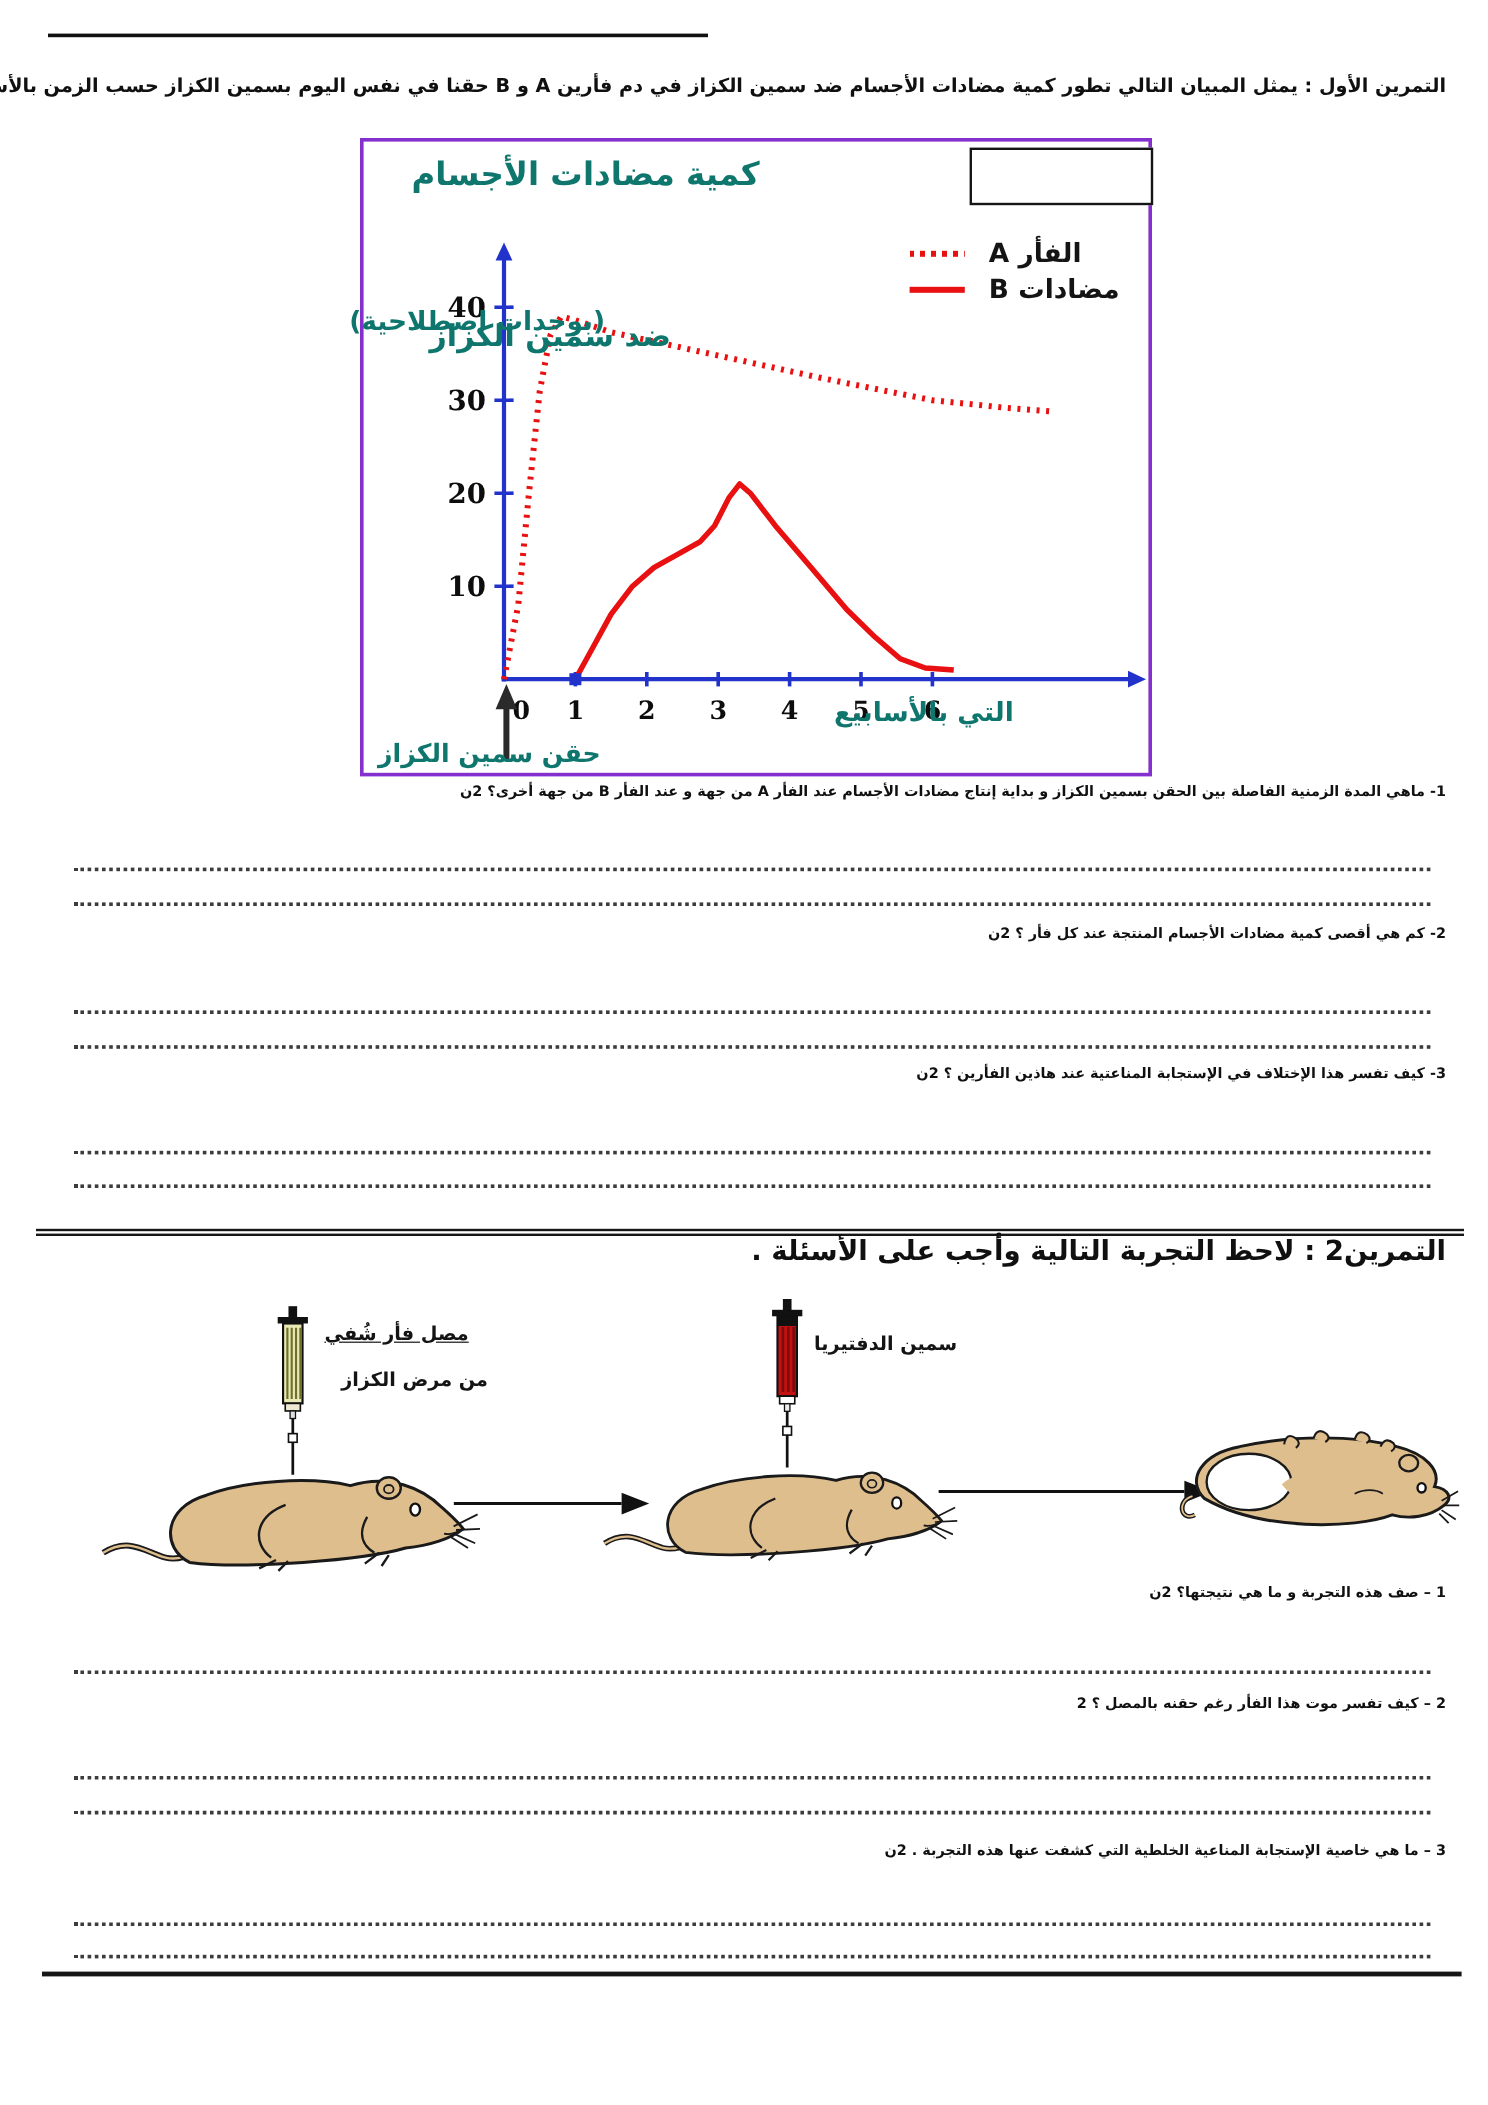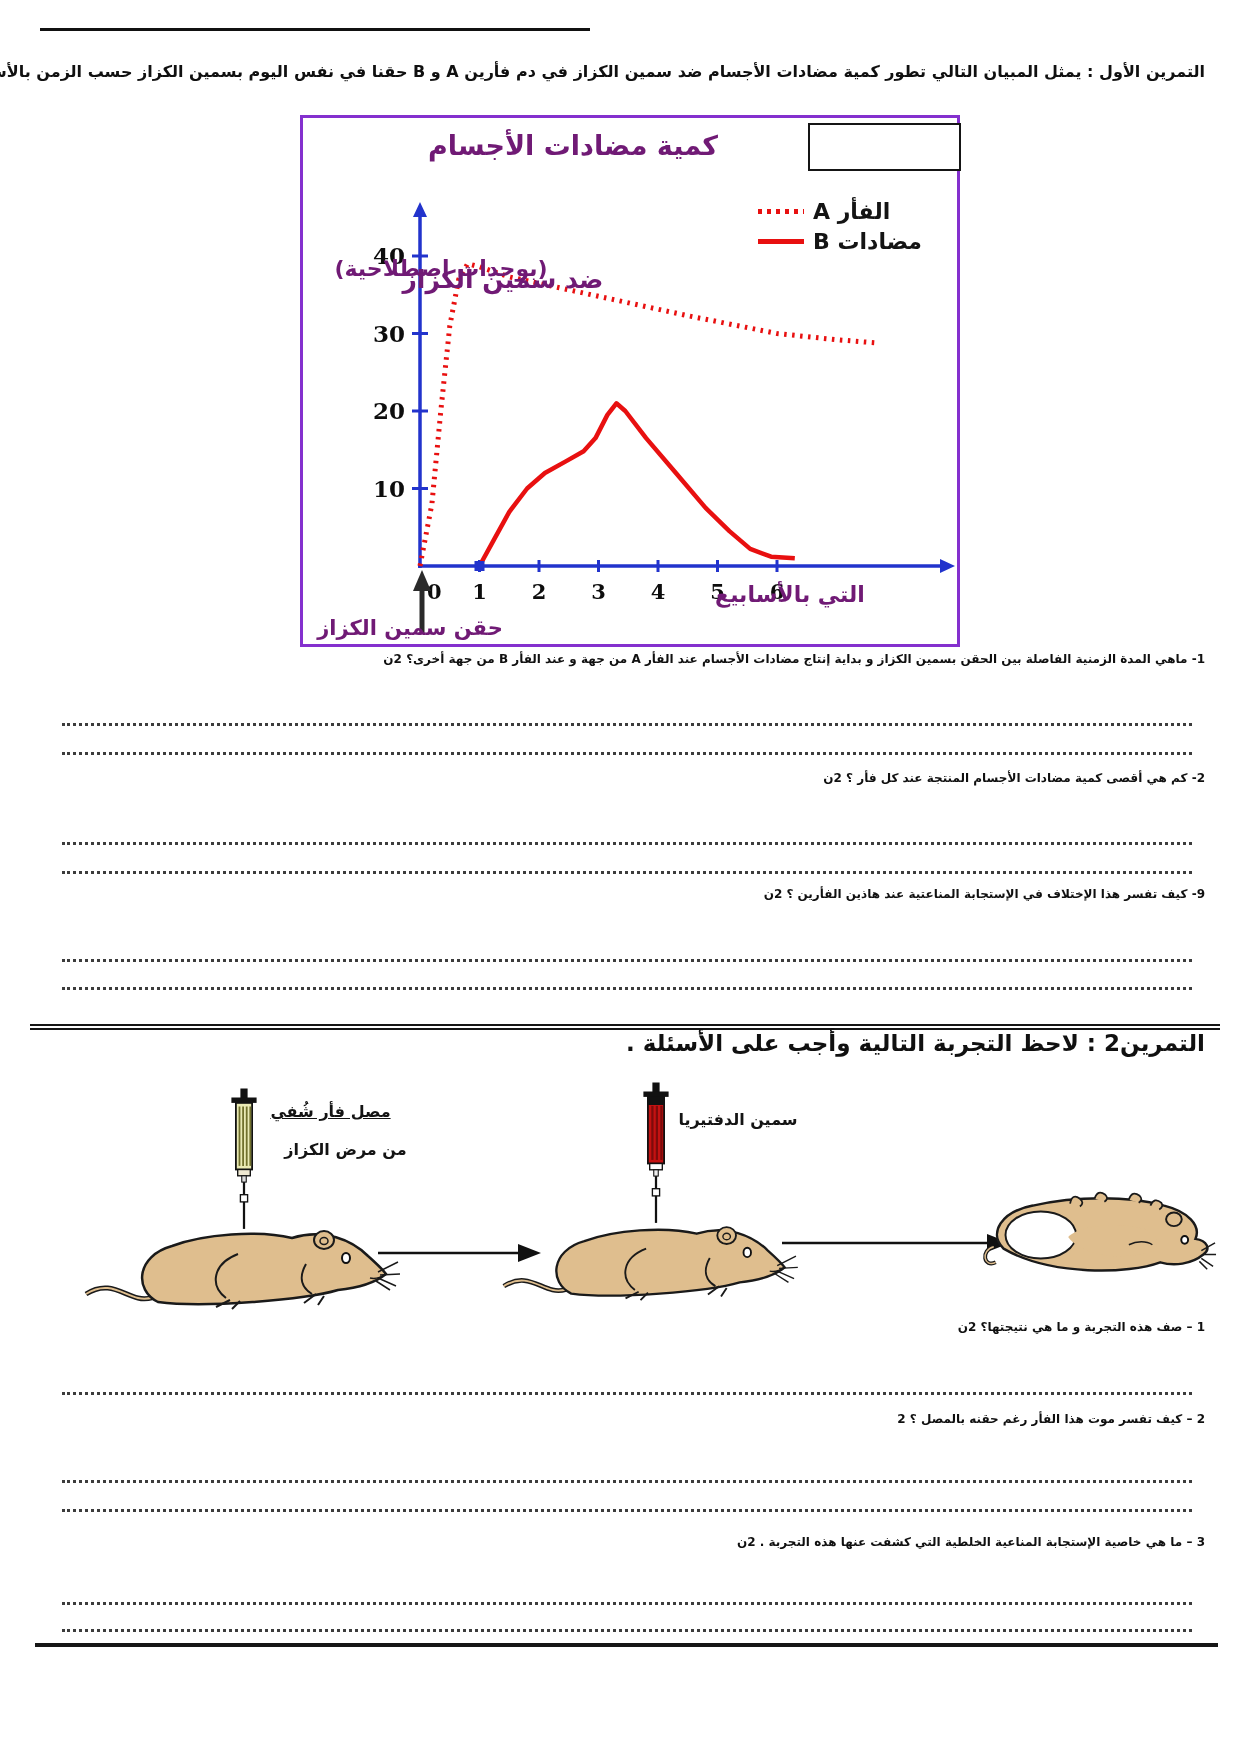--- a/index.html
+++ b/index.html
@@ -20,33 +20,33 @@
   .topline { position:absolute; left:40px; top:28px; width:550px; height:0; border-top:3px solid #111; }
   .divider { position:absolute; left:30px; width:1190px; height:6px;
              border-top:2px solid #161616; border-bottom:2px solid #161616; }
   .bottomrule { position:absolute; left:35px; width:1183px; height:0; border-top:4px solid #161616; }
 
   
   .chart-frame {
     position:absolute; left:300px; top:115px; width:660px; height:532px;
     border:3px solid #8430ce; background:#fff;
   }
-  .chart-frame .overlay { position:absolute; direction:rtl; text-align:center; color:#701a75; z-index:2; }
+  .chart-frame .overlay { position:absolute; direction:rtl; text-align:left; color:#0f766e; z-index:2; }
   .chart-title    { top:12px;  left:40px;  width:460px; font-size:27px; }
   .chart-subtitle { top:104px; left:55px;  width:290px; font-size:25px;margin-top:43px; }
   .chart-units    { top:138px; left:-12px; width:300px; font-size:22px; }
   .chart-xlabel   { top:464px; left:392px; width:190px; font-size:22px; }
   .chart-injection{ top:498px; left:12px;  width:190px; font-size:21px; }
   .artifact-box {
     position:absolute; left:505px; top:5px; width:153px; height:48px;
     border:2px solid #151515; background:#fff; z-index:3;
   }
   #chart-svg { position:absolute; left:0; top:0; z-index:1; }
   #chart-legend { position:absolute; left:455px; top:78px; width:200px; z-index:2; }
-  .legend-row { display:flex; align-items:center; gap:9px; height:30px; direction:ltr; }
+  .legend-row { display:flex; align-items:center; gap:20px; height:30px; direction:ltr; }
   .legend-sample { width:46px; height:5px; flex:0 0 46px; }
   .legend-name { direction:rtl; unicode-bidi:embed; font-size:22px; text-align:left; white-space:nowrap; }
 
   
   .figure { position:absolute; left:0; top:1080px; width:1240px; height:255px; }
   .fig-label { position:absolute; direction:rtl; text-align:center; font-size:16px; white-space:nowrap; }
 </style>
 </head>
 <body>
 
@@ -108,21 +108,21 @@
 </div>
 
 <div class="qtext" style="top:652px">1-  ماهي المدة الزمنية الفاصلة بين  الحقن بسمين الكزاز و بداية إنتاج مضادات الأجسام  عند الفأر A من جهة و عند الفأر B من جهة أخرى؟ 2ن</div>
 <div class="dotline" style="top:723px"></div>
 <div class="dotline" style="top:752px"></div>
 
 <div class="qtext" style="top:771px">2-  كم هي أقصى  كمية مضادات الأجسام المنتجة عند كل فأر ؟ 2ن</div>
 <div class="dotline" style="top:842px"></div>
 <div class="dotline" style="top:871px"></div>
 
-<div class="qtext" style="top:887px">9-   كيف تفسر هذا الإختلاف  في الإستجابة  المناعتية عند هاذين الفأرين ؟  2ن</div>
+<div class="qtext" style="top:887px">3-   كيف تفسر هذا الإختلاف  في الإستجابة  المناعتية عند هاذين الفأرين ؟  2ن</div>
 <div class="dotline" style="top:959px"></div>
 <div class="dotline" style="top:987px"></div>
 
 <div class="divider" style="top:1024px"></div>
 
 <div class="qtext" style="top:1030px; font-size:23px;">التمرين2 : لاحظ التجربة التالية وأجب على الأسئلة .</div>
 
 <div class="figure">
 
   <svg class="abs" style="left:226px; top:8px;" width="36" height="145" viewBox="0 0 40 160">

